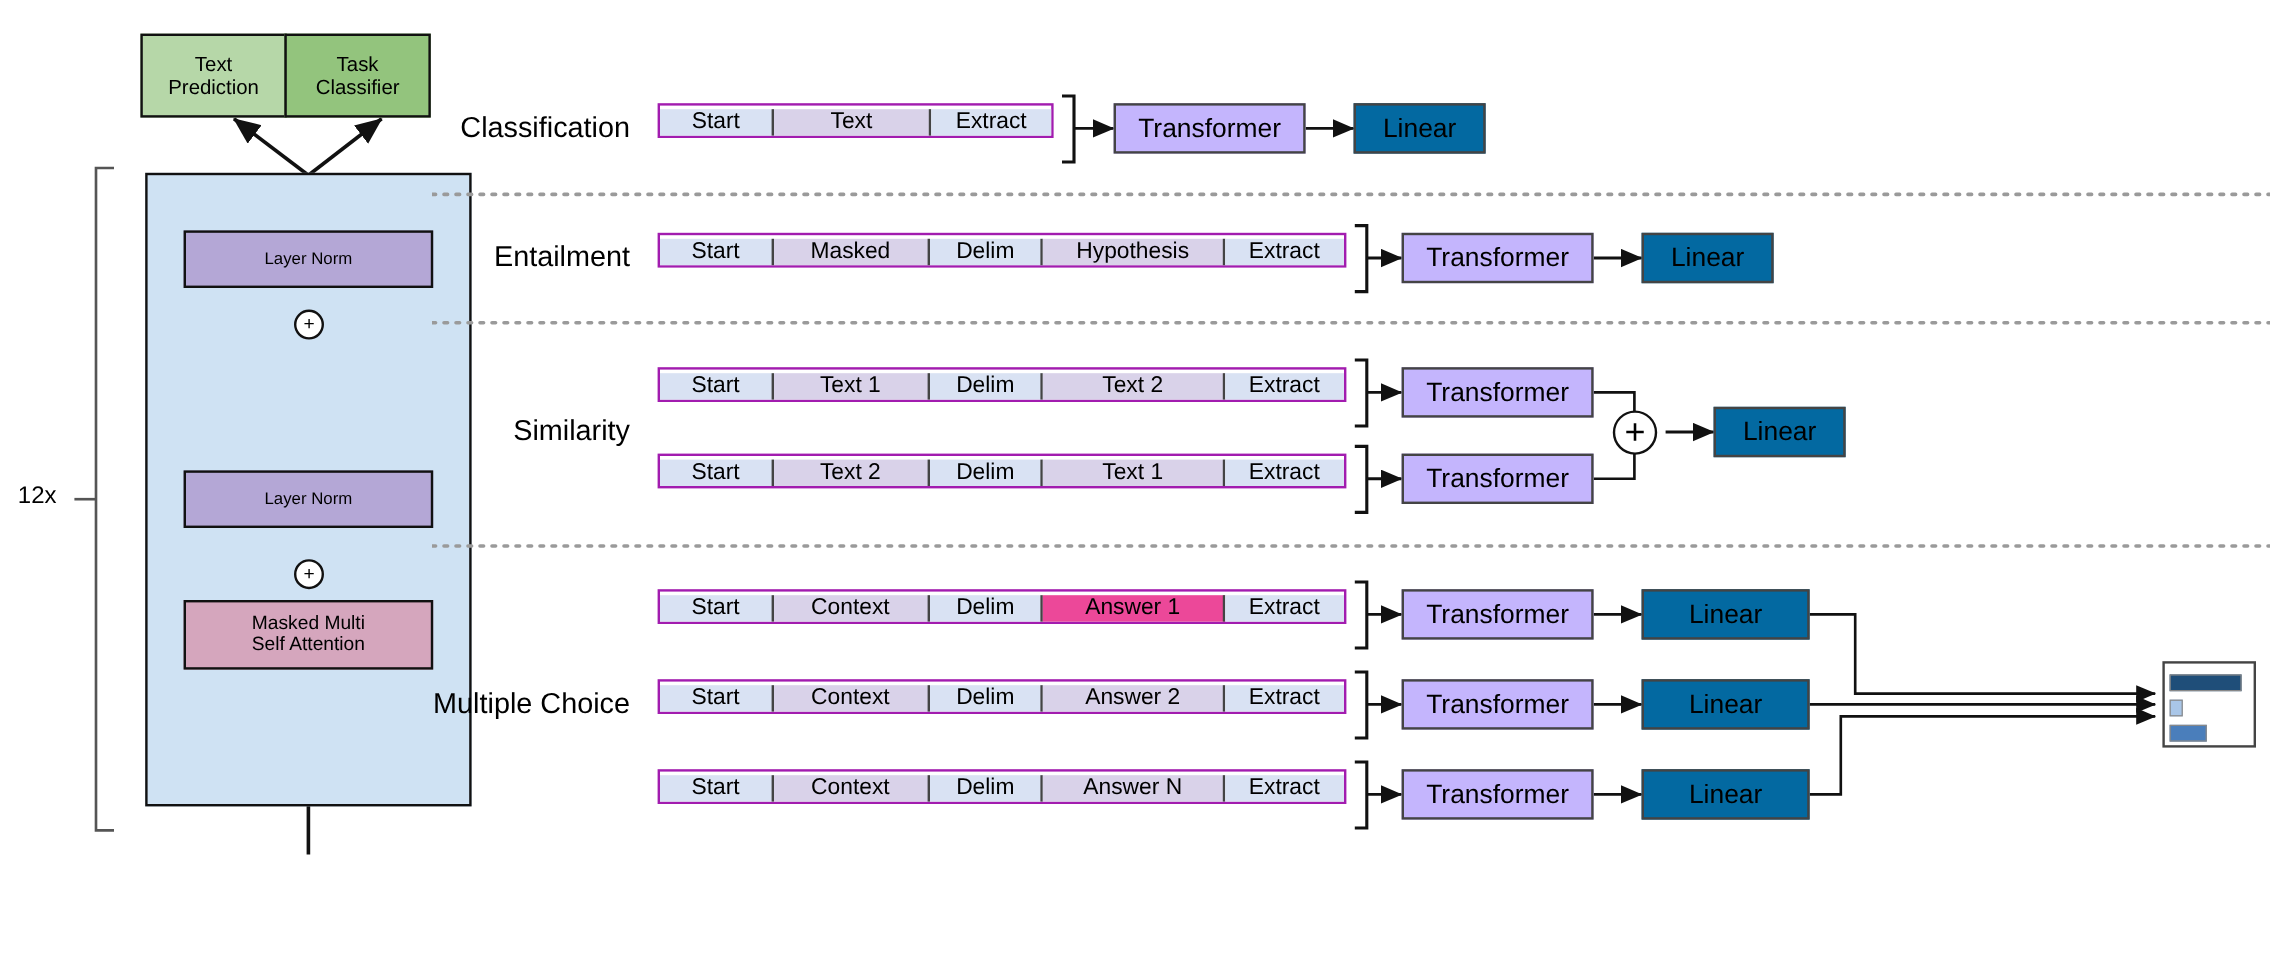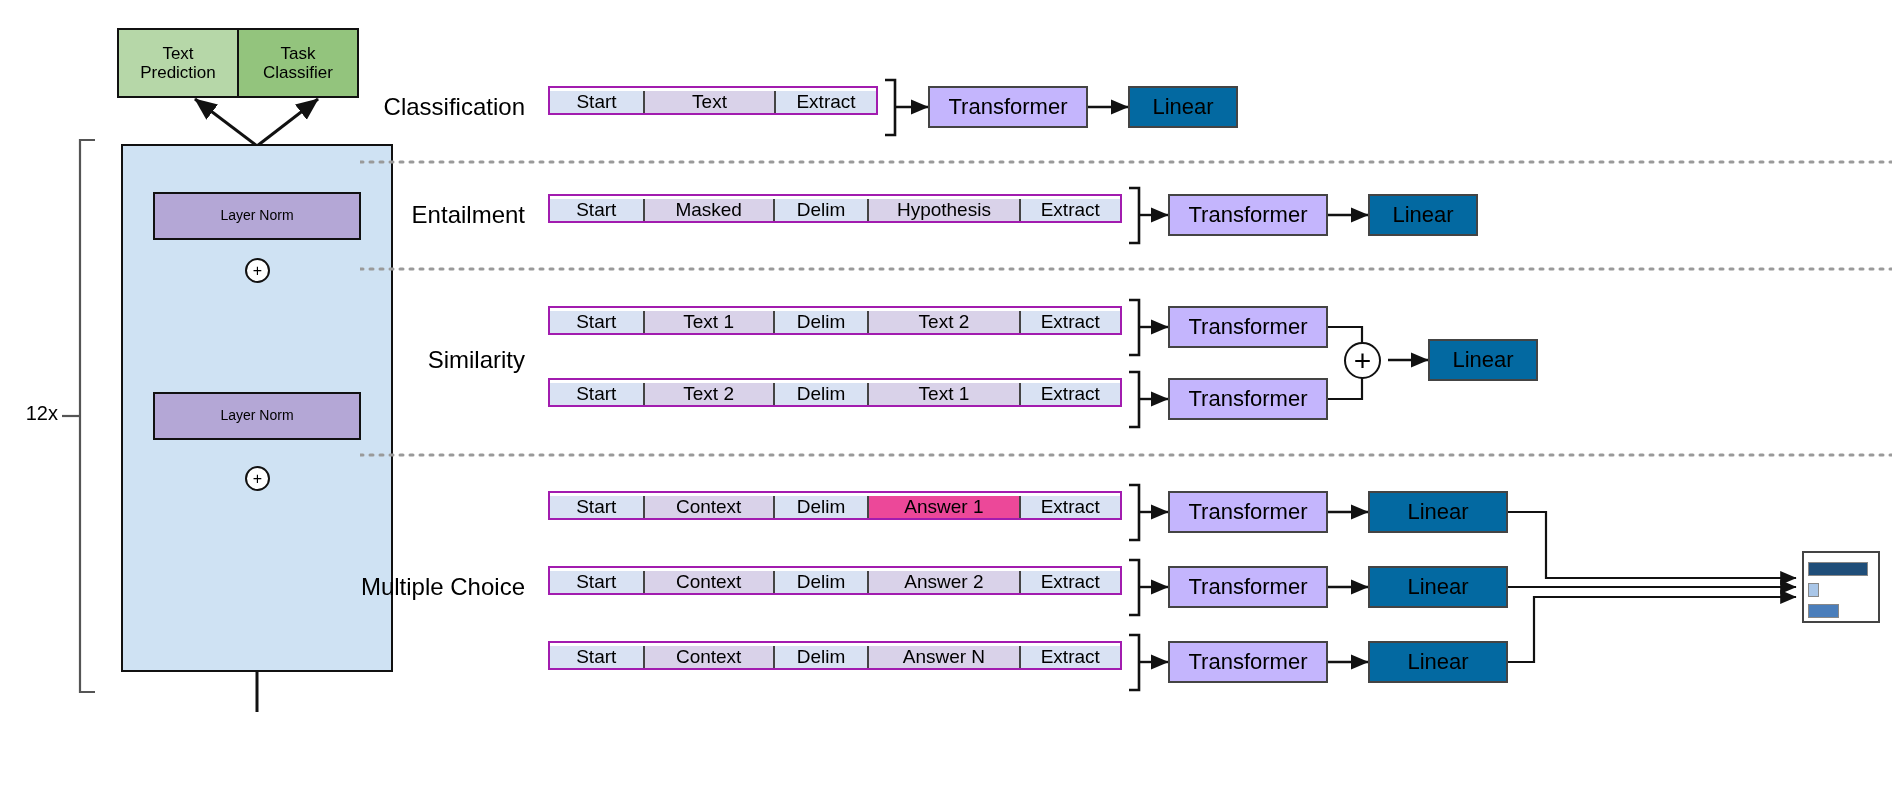--- a/index.html
+++ b/index.html
@@ -165,34 +165,36 @@
       <line x1="257" y1="146" x2="318" y2="99" stroke="#111" stroke-width="3" marker-end="url(#ah)"></line>
 
       <polyline points="257,620 375,620 375,515 279,515" stroke="#111" stroke-width="2.5" fill="none" marker-end="url(#ah)"></polyline>
 
       <polyline points="257,410 375,410 375,295 279,295" stroke="#111" stroke-width="2.5" fill="none" marker-end="url(#ah)"></polyline>
 
       <polyline points="95,140 80,140 80,692 95,692" stroke="#555" stroke-width="2.2" fill="none"></polyline>
       <line x1="80" y1="416" x2="62" y2="416" stroke="#555" stroke-width="2.2"></line>
     </svg>
 
-    <div class="row-label" style="left:4px; top:402px; width:54px; font-size:20px; text-align:right;">12x</div>
+    <div class="row-label" style="left:4px; top:402px; width:54px; font-size:20px; text-align:center;">12x</div>
 
     <div class="box head-box c-green-l" style="left: 117px; top: 28px; width: 122px; height: 70px; background: rgb(182, 215, 168);">Text
 Prediction</div>
     <div class="box head-box c-green-d" style="left: 237px; top: 28px; width: 122px; height: 70px; background: rgb(147, 196, 125);">Task
 Classifier</div>
 
     <div id="tf-block" style="background: rgb(207, 226, 243);"></div>
 
     <div class="box lbl-box c-purple" style="left: 153px; top: 192px; width: 208px; height: 48px; background: rgb(180, 167, 214);">Layer Norm</div>
 
 
     <div class="box lbl-box c-purple" style="left: 153px; top: 392px; width: 208px; height: 48px; background: rgb(180, 167, 214);">Layer Norm</div>
 
+    <div class="box lbl-box-sm c-pink" style="left: 153px; top: 500px; width: 208px; height: 58px; background: rgb(213, 166, 189);">Masked Multi
+Self Attention</div>
 
     <div class="plus-sm" style="left:245px; top:258px; width:25px; height:25px;">+</div>
     <div class="plus-sm" style="left:245px; top:466px; width:25px; height:25px;">+</div>
 
   </div>
 
   <div id="right-panel">
 
     <svg id="right-svg" width="1532" height="802">
       <defs>

